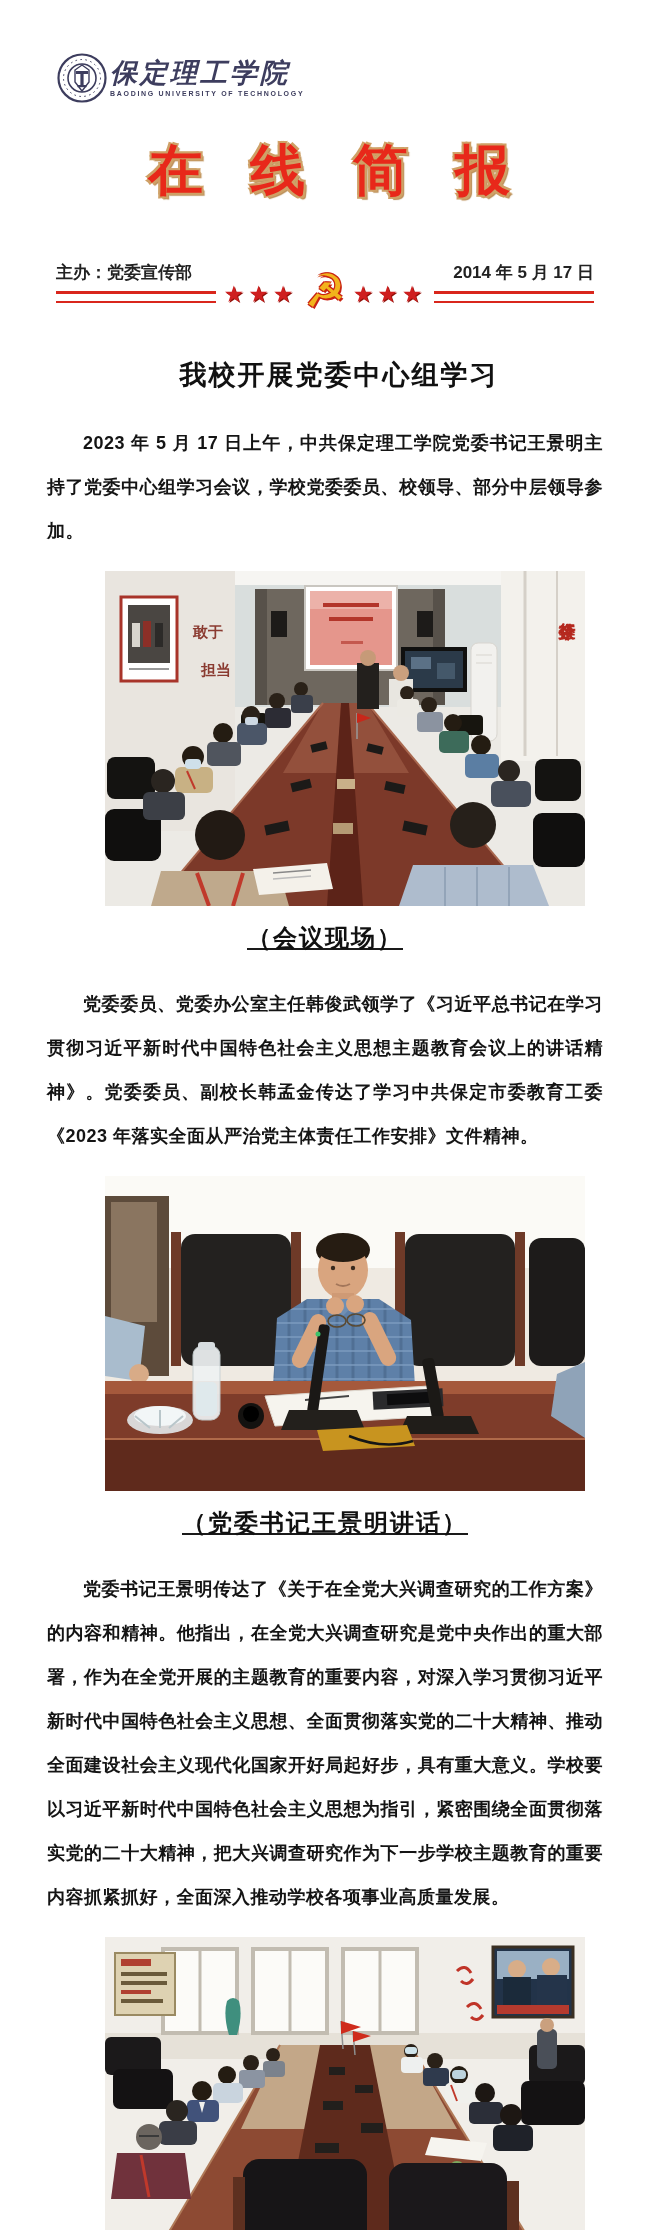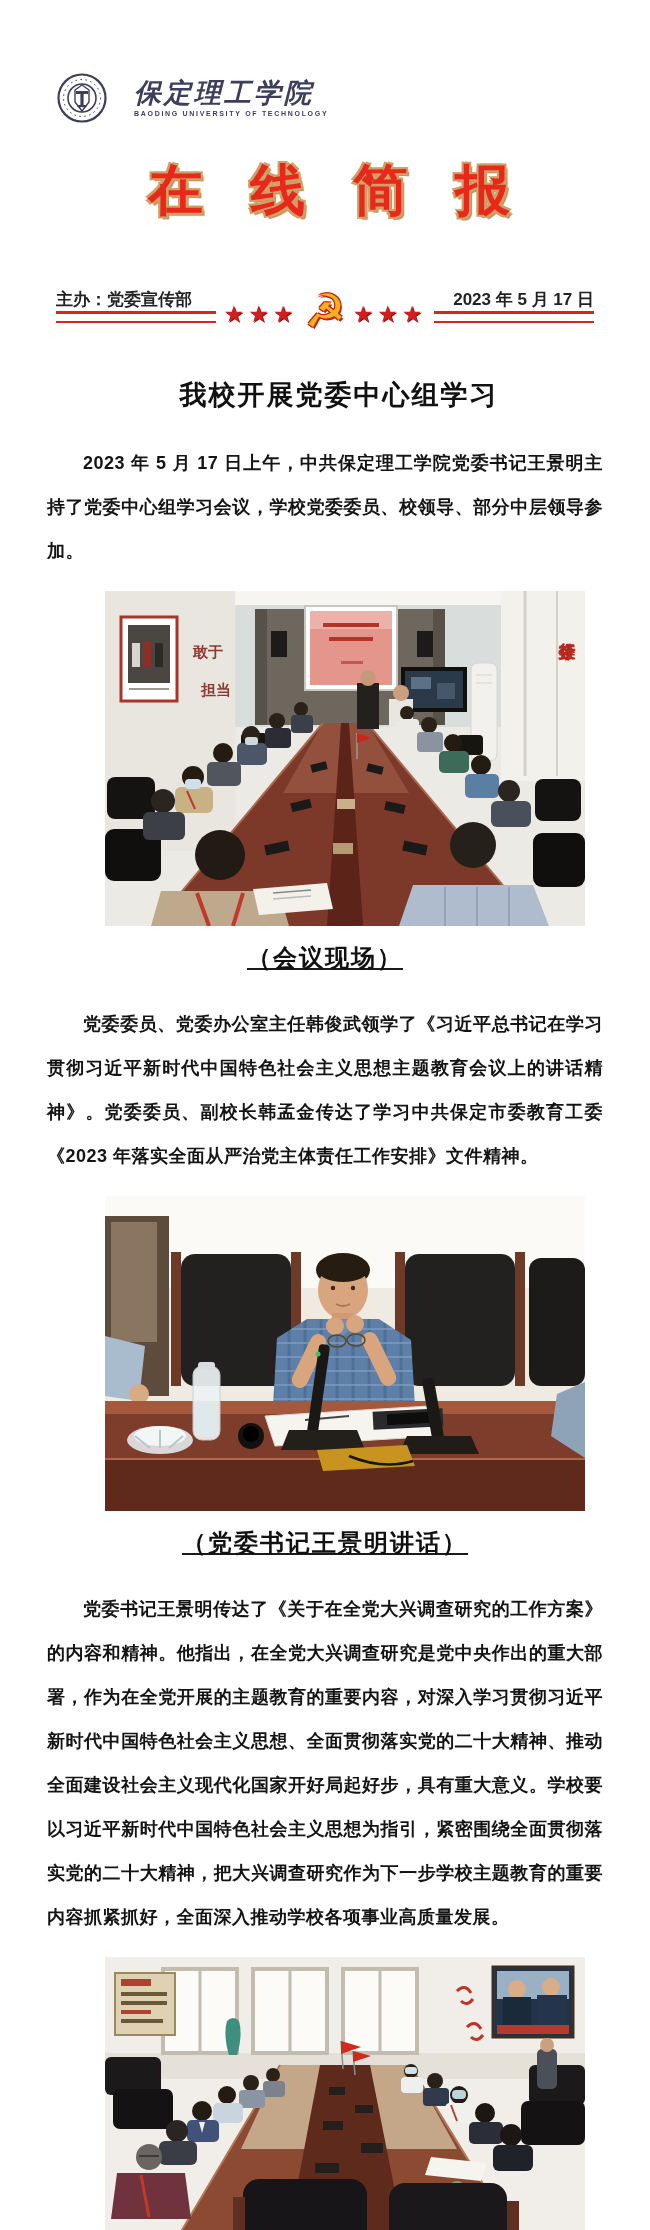--- a/index.html
+++ b/index.html
@@ -2,40 +2,40 @@
 <html><head>
 <meta charset="utf-8">
 <style>
   html,body{margin:0;padding:0;background:#ffffff;}
   .page{
     width:650px;min-height:2230px;margin:0 auto;background:#ffffff;
     font-family:"Liberation Sans","DejaVu Sans",sans-serif;color:#1a1a1a;
     padding:52px 0 46px;box-sizing:border-box;overflow:hidden;
   }
   
-  .logo-row{display:flex;align-items:center;gap:26px;margin-left:56px;margin-top:20px;}
+  .logo-row{display:flex;align-items:center;gap:2px;margin-left:56px;}
   .logo-seal svg{display:block;}
   .logo-textcol{display:flex;flex-direction:column;}
   .logo-cn{
     font-family:"DejaVu Serif","Liberation Serif",serif;font-style:italic;font-weight:700;
     font-size:27px;color:#3d3d5e;letter-spacing:3px;line-height:1;
   }
   .logo-en{font-size:7px;letter-spacing:1.7px;color:#3d3d5e;margin-top:4px;font-weight:700;}
   
   .masthead-title{
     margin:36px 0 0;text-align:center;
     font-size:55px;font-weight:800;color:#e8281a;
     letter-spacing:16px;text-indent:16px;line-height:1.1;
     text-shadow:
       2px 2px 0 #cfa167,-2px -2px 0 #cfa167,2px -2px 0 #cfa167,-2px 2px 0 #cfa167,
       3px 3px 1px #b98d55;
     padding-left: 8px;
   }
   .band{display:flex;align-items:flex-end;margin:54px 56px 0;gap:8px;height:48px;}
-  .band-side{flex:1;display:flex;flex-direction:column;min-width:0;justify-content:flex-end;}
+  .band-side{flex:1;display:flex;flex-direction:column;gap:7px;min-width:0;justify-content:flex-end;}
   .band-txt{font-weight:700;font-size:17px;color:#222;white-space:nowrap;}
   .band-side.right .band-txt{text-align:right;}
   .dline{height:7px;border-top:3px solid #d9261c;border-bottom:2px solid #d9261c;}
   .band-center{display:flex;align-items:center;gap:7px;transform:translateY(15px);}
   .stars{color:#cf1f1f;font-size:23px;letter-spacing:4px;line-height:1;
     text-shadow:1px 1px 0 #8f0f08;}
   .emblem{
     font-size:46px;line-height:1;color:#f2b31c;
     text-shadow:1.5px 1.5px 0 #c92313,-1px -1px 0 #c92313,1px -1px 0 #c92313,-1px 1px 0 #c92313;
     transform:translateY(-4px);
@@ -81,21 +81,21 @@
       <div class="band-side left">
         <span class="band-txt">主办：党委宣传部</span>
         <div class="dline"></div>
       </div>
       <div class="band-center">
         <span class="stars">★★★</span>
         <span class="emblem">☭</span>
         <span class="stars">★★★</span>
       </div>
       <div class="band-side right">
-        <span class="band-txt">2023 年 5 月 17 日</span>
+        <span class="band-txt">2014 年 5 月 17 日</span>
         <div class="dline"></div>
       </div>
     </div>
   </header>
 
   <main>
     <h2 class="article-title">我校开展党委中心组学习</h2>
 
     <p class="para">2023 年 5 月 17 日上午，中共保定理工学院党委书记王景明主持了党委中心组学习会议，学校党委委员、校领导、部分中层领导参加。</p>
 

